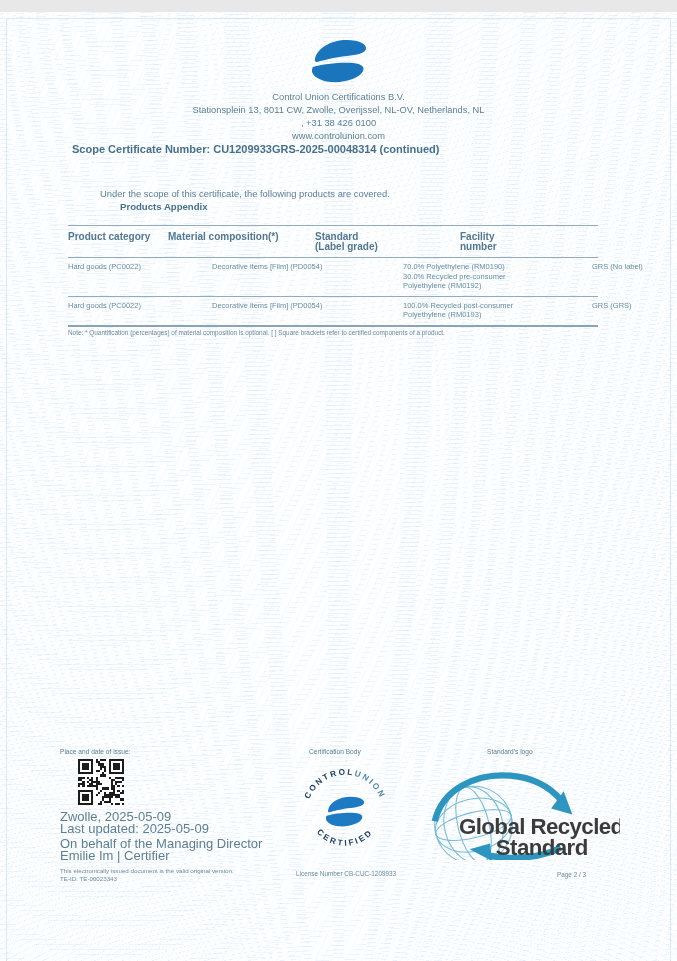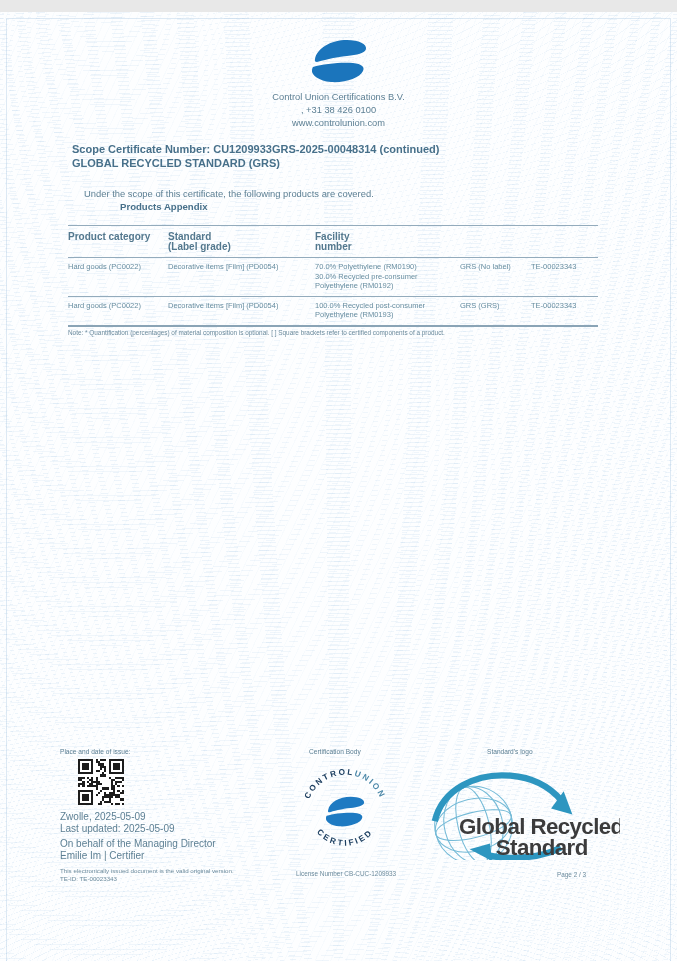--- a/index.html
+++ b/index.html
@@ -9,33 +9,33 @@
     background:
       repeating-radial-gradient(ellipse 900px 360px at 50% 108%, rgba(125,175,218,.13) 0 1px, rgba(125,175,218,0) 1px 10px),
       repeating-radial-gradient(ellipse 820px 330px at 16% -10%, rgba(125,175,218,.10) 0 1px, rgba(125,175,218,0) 1px 12px),
       repeating-linear-gradient(115deg, rgba(150,195,230,.055) 0 1px, transparent 1px 7px),
       #fdfeff;
   }
   .page-frame{position:absolute;inset:6px;border:1px solid rgba(140,180,215,.28);pointer-events:none;}
   .cu-logo{position:absolute;top:26px;left:50%;transform:translateX(-50%);width:70px;height:46px;}
   .header-block{position:absolute;top:79px;left:0;right:0;text-align:center;font-size:9.3px;line-height:13px;color:#5c7f93;}
   .cert-block{position:absolute;top:131px;left:72px;font-size:11px;line-height:13.5px;font-weight:bold;color:#47708a;}
-  .intro{position:absolute;top:176px;left:56px;font-size:9.4px;color:#5c7f93;padding-left:28px;}
+  .intro{position:absolute;top:176px;left:72px;font-size:9.4px;color:#5c7f93;padding-left:28px;}
   .appendix{position:absolute;top:189px;left:72px;font-size:9.6px;font-weight:bold;color:#47708a;padding-left:48px;}
   .ptable{position:absolute;top:213px;left:68px;width:530px;font-size:7.5px;line-height:9.5px;color:#678DA0;}
   .row{display:grid;grid-template-columns:100px 147px 145px 71px 67px;}
   .row > div{padding-right:10px;}
   .thead{border-top:1px solid #93abbc;border-bottom:1px solid #93abbc;font-weight:bold;padding:6px 0;color:#53788e;font-size:10px;}
-  .trow{border-bottom:1px solid #93abbc;padding:4px 0 5px;}
+  .trow{border-bottom:1px solid #93abbc;padding:4px 0 5px;gap:44px;}
   .trow.last{border-bottom:2px solid #8aa4b6;}
   .pre{white-space:pre-line;}
   .tnote{position:absolute;top:317px;left:68px;width:530px;font-size:6.4px;color:#6b8a9c;}
   .mini-label{position:absolute;font-size:6.6px;color:#5c7f93;}
   .qr{position:absolute;top:747px;left:78px;width:46px;height:46px;}
-  .issue-block{position:absolute;top:799px;left:60px;font-size:10px;line-height:12.3px;color:#5c7f93;}
+  .issue-block{position:absolute;top:799px;left:60px;font-size:13px;line-height:12.3px;color:#5c7f93;}
   .issue-block .gap{height:2px;}
   .stamp{position:absolute;top:750px;left:296px;width:98px;height:98px;}
   .grs{position:absolute;top:753px;left:424px;width:196px;height:95px;}
   .footer-left{position:absolute;top:855px;left:60px;font-size:6.2px;line-height:8px;color:#6b8a9c;}
   .footer-license{position:absolute;top:858px;left:296px;font-size:6.4px;color:#6b8a9c;}
   .footer-page{position:absolute;top:859px;left:557px;font-size:6.4px;color:#6b8a9c;}
   .scan-bar{position:absolute;left:0;bottom:0;height:6px;width:270px;
     background:linear-gradient(90deg,#4f4f4f 0 28%,#7d7d7d 40%,#b5b5b5 62%,rgba(200,200,200,0) 100%);}
 </style>
 </head>
@@ -44,35 +44,36 @@
 <div class="page">
   <div class="page-frame"></div>
 
   <svg class="cu-logo" viewBox="0 0 64 46">
     <path fill="#1b75bc" d="M8,21 C10,10 24,2 40,2 C52,2 60,6 59,11 C58,15 50,17 40,18 C28,19 14,23 10,24 C8,24 7.5,23 8,21 Z"></path>
     <path fill="#1b75bc" d="M6,29 C16,26 34,24 46,25 C55,26 58,29 56,33 C53,40 38,45 24,44 C12,43 4,37 5,32 C5.3,30.5 5.5,29.3 6,29 Z"></path>
   </svg>
 
   <div class="header-block">
     <div>Control Union Certifications B.V.</div>
+    <div>Stationsplein 13, 8011 CW, Zwolle, Overijssel, NL-OV, Netherlands, NL</div>
     <div>, +31 38 426 0100</div>
     <div>www.controlunion.com</div>
   </div>
 
   <div class="cert-block">
     <div>Scope Certificate Number: CU1209933GRS-2025-00048314 (continued)</div>
-    <div>GLOBAL RECYCLED STANDARD (GRS)</div>
   </div>
 
   <div class="intro">Under the scope of this certificate, the following products are covered.</div>
   <div class="appendix">Products Appendix</div>
 
   <div class="ptable">
     <div class="row thead">
       <div class="pre">Product category</div>
+      <div class="pre">Material composition(*)</div>
       <div class="pre">Standard
 (Label grade)</div>
       <div class="pre">Facility
 number</div>
     </div>
     <div class="row trow">
       <div>Hard goods (PC0022)</div>
       <div>Decorative items [Film] (PD0054)</div>
       <div class="pre">70.0% Polyethylene (RM0190)
 30.0% Recycled pre-consumer

